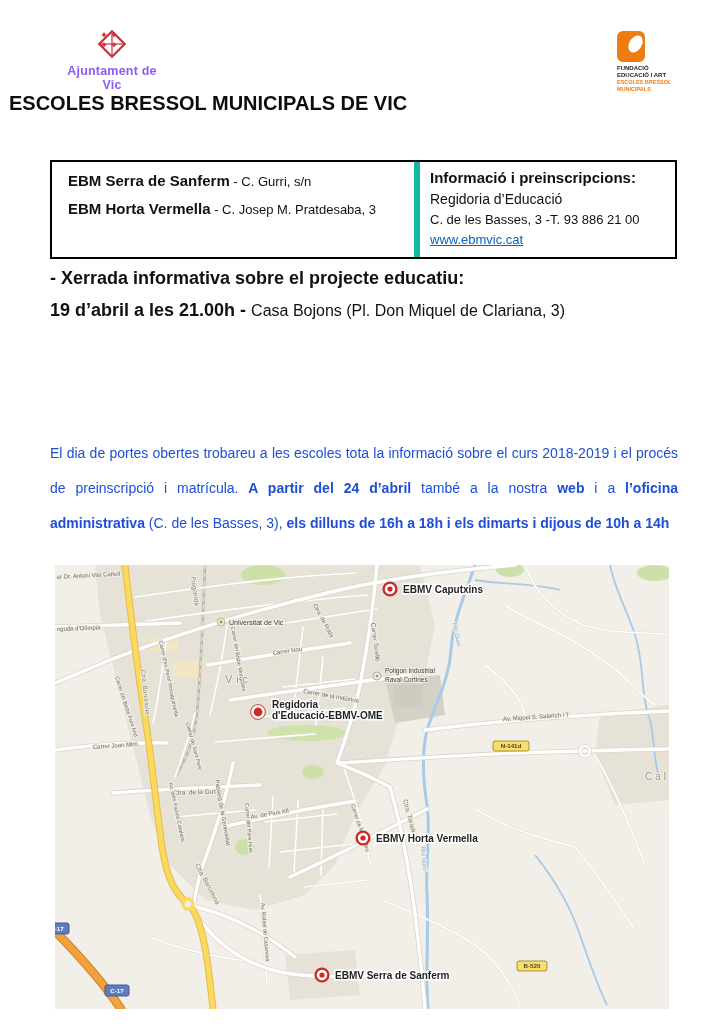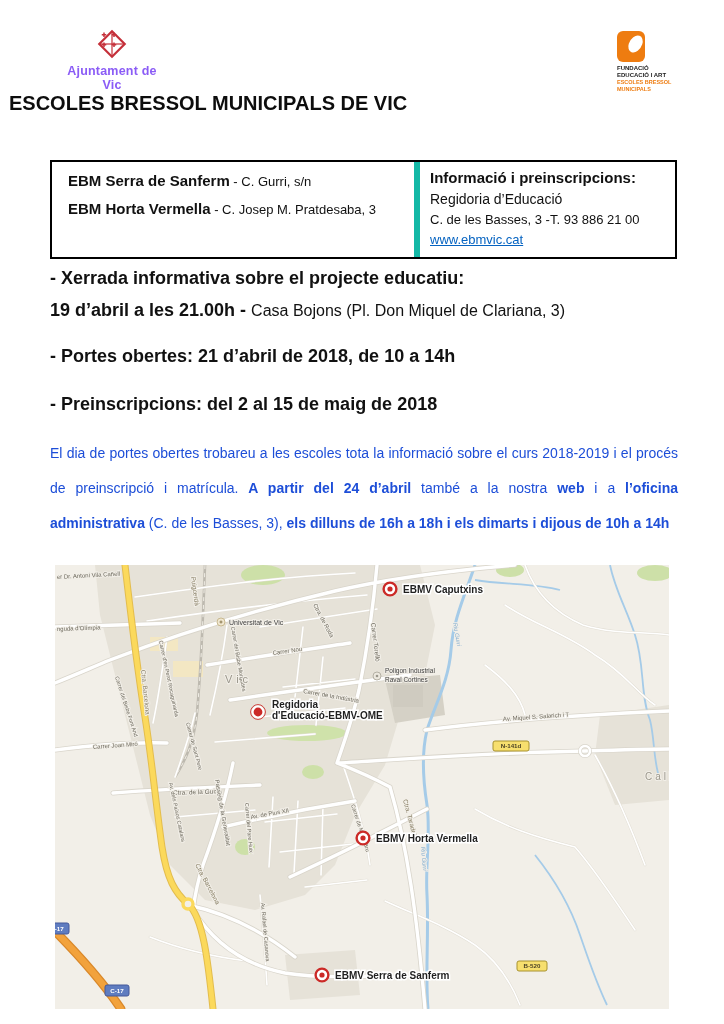--- a/index.html
+++ b/index.html
@@ -103,22 +103,20 @@
     <div class="cell-r">
       <div class="inf-h">Informació i preinscripcions:</div>
       <div class="inf-l">Regidoria d’Educació</div>
       <div class="inf-s">C. de les Basses, 3 -T. 93 886 21 00</div>
       <div class="inf-link">www.ebmvic.cat</div>
     </div>
   </div>
 
   <div class="line b-bold" style="top:268px">- Xerrada informativa sobre el projecte educatiu:</div>
   <div class="line" style="top:300px"><span class="b-reg">19 d’abril  a les 21.00h - </span><span class="b-small">Casa Bojons (Pl. Don Miquel de Clariana, 3)</span></div>
-  <div class="line" style="top:346px"><span class="b-bold">- Portes obertes</span><span class="b-reg">: 21 d’abril de 2018, de 10 a 14h</span></div>
-  <div class="line" style="top:394px"><span class="b-bold">- Preinscripcions:</span><span class="b-reg"> del 2 al 15 de maig de 2018</span></div>
 
   <p class="para"><span>El dia de portes obertes trobareu a les escoles tota la informació sobre el curs 2018-2019 i el procés de preinscripció i matrícula.  </span><b>A partir del 24 d’abril</b><span> també a la nostra </span><b>web</b><span> i a </span><b>l’oficina administrativa</b><span> (C. de les Basses, 3), </span><b>els dilluns de 16h a 18h i els dimarts i dijous de 10h a 14h</b></p>
 
   <div class="map-wrap">
     <svg id="map-svg" width="614" height="444" viewBox="0 0 614 444">
       <rect x="0" y="0" width="614" height="444" fill="#f2efe8"></rect>
 
       <g>
         <path d="M40,0 L365,0 L380,60 L370,110 L345,150 L330,200 L300,250 L280,300 L250,330 L200,345 L150,335 L115,300 L95,250 L80,190 L60,110 L45,50 Z" fill="#e6e2d8"></path>
         <path d="M330,115 L385,110 L390,150 L340,158 Z" fill="#d5d1c6"></path>

